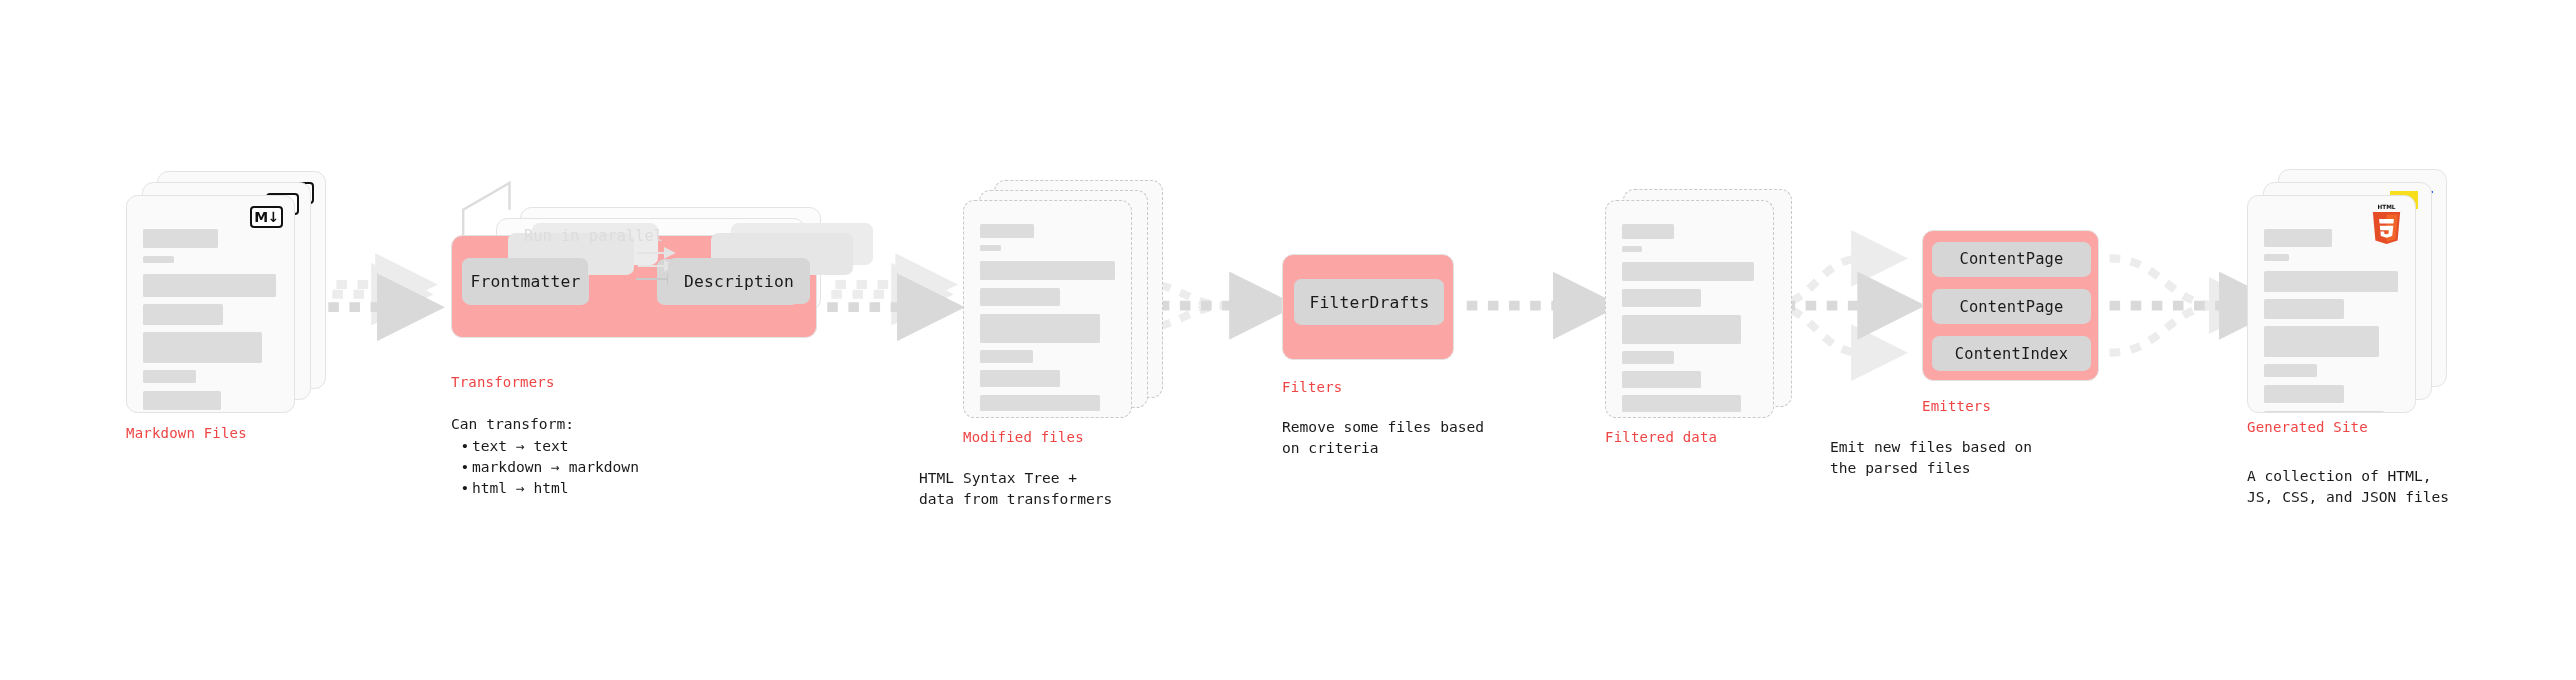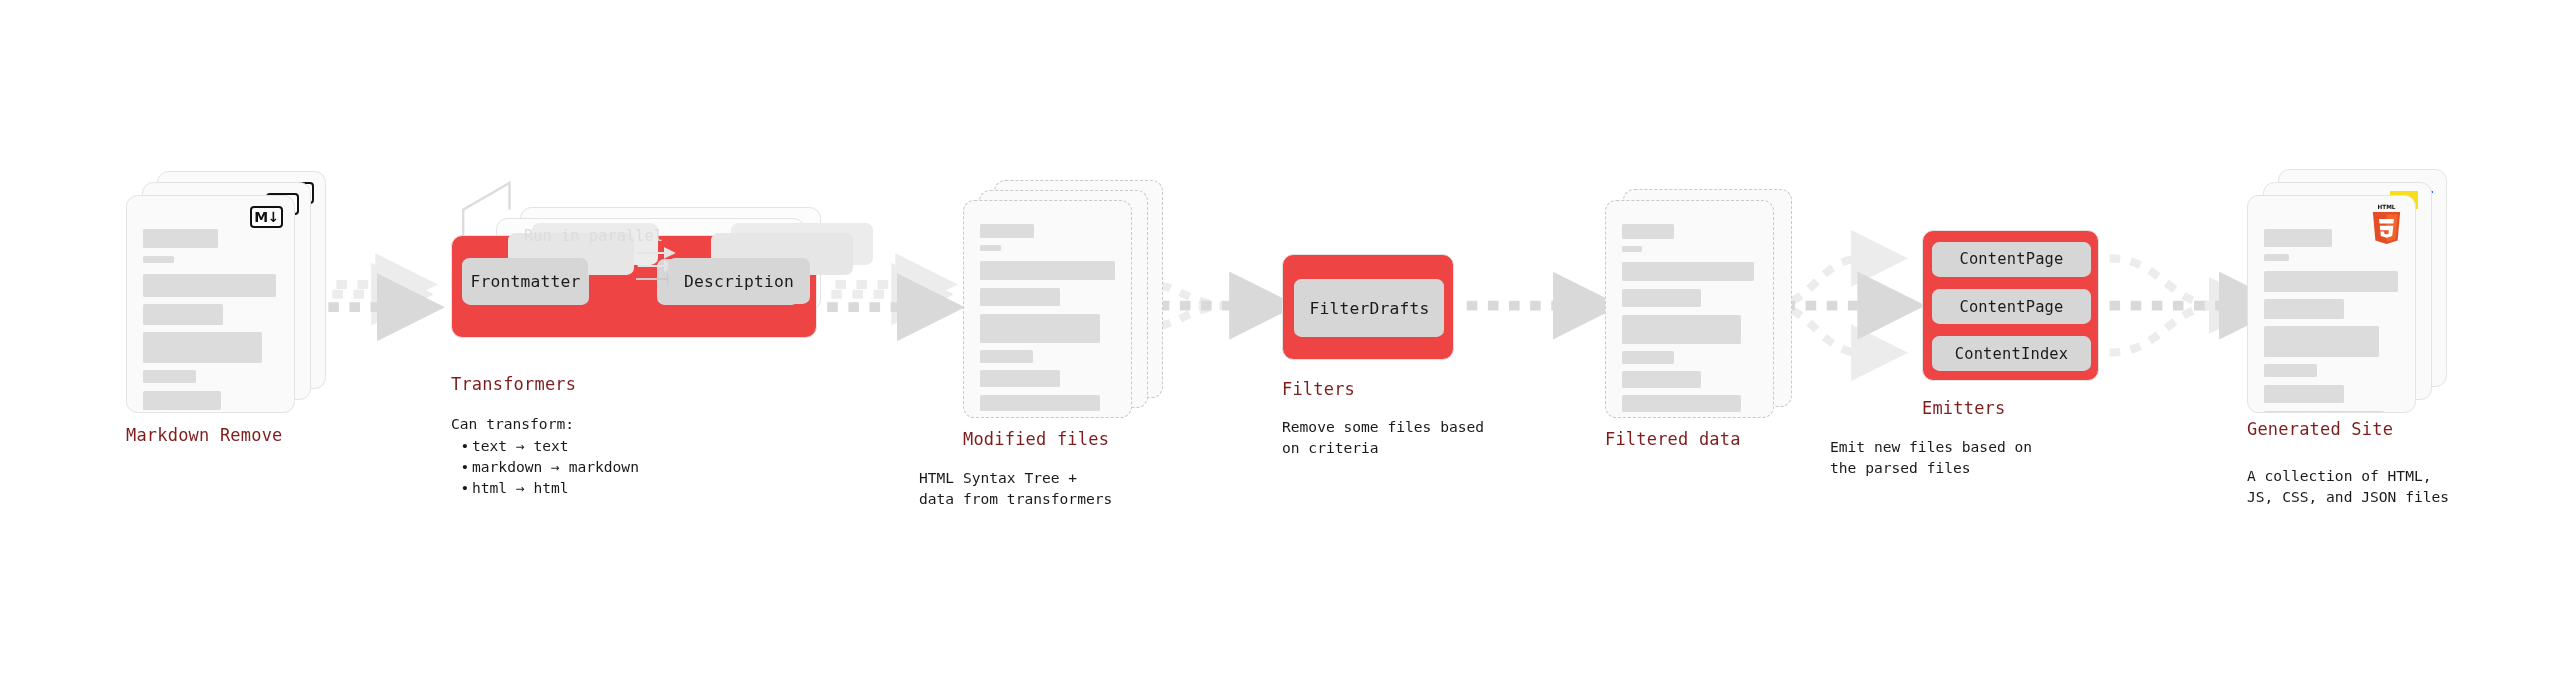--- a/index.html
+++ b/index.html
@@ -42,33 +42,33 @@
   .css-badge{position:absolute;right:13px;top:9.8px;width:26px;height:11.4px;
     display:flex;align-items:flex-end;justify-content:center;
     font-family:"DejaVu Sans","Liberation Sans",sans-serif;
     font-size:6.5px;font-weight:bold;color:#264de4;
     border-bottom:2.4px solid #2965f1;line-height:1;}
 
   
   .proc{
     position:absolute;
     border:1.6px solid #e3e3e3;border-radius:11.4px;
-    background:#ef4444;box-sizing:border-box;
+    background:#fca5a5;box-sizing:border-box;
   }
   .chip{
     background:#d6d6d6;border-radius:7.3px;
     display:flex;align-items:center;justify-content:center;
     color:#1a1a1a;font-size:16.3px;letter-spacing:0.2px;
     box-sizing:border-box;
   }
 
   
   .cap-title{
     position:absolute;
-    font-size:17px;color:#7f1d1d;white-space:nowrap;letter-spacing:0.2px;text-align:center;
+    font-size:14px;color:#ef4444;white-space:nowrap;letter-spacing:0.2px;text-align:center;
   }
   .cap-sub{
     position:absolute;
     font-size:14.6px;color:#1a1a1a;line-height:1.45;white-space:pre-line;
   }
   .cap-list{position:absolute;font-size:14.6px;color:#1a1a1a;line-height:1.45;}
   .cap-list .li{padding-left:13px;position:relative;white-space:nowrap;}
   .cap-list .li:before{content:"\2022";position:absolute;left:1.6px;}
 
   .parallel-label{
@@ -144,21 +144,21 @@
         <div class="bar" style="width:31px;height:7.3px;margin-bottom:10.6px;"></div>
         <div class="bar" style="width:133px;height:23px;"></div>
         <div class="bar" style="width:80px;height:21px;"></div>
         <div class="bar" style="width:119px;height:31px;"></div>
         <div class="bar" style="width:53px;height:13px;"></div>
         <div class="bar" style="width:78px;height:19.5px;"></div>
 
       </div>
     </div>
   </div>
-  <div class="cap-title" style="left:126px;top:425px;">Markdown Remove</div>
+  <div class="cap-title" style="left:126px;top:425px;">Markdown Files</div>
 
   <div class="stage-node" style="left:451px;top:207px;">
 
     <div class="proc" style="left:69px;top:0;width:301px;height:104px;background:#fcfcfc;"></div>
     <div class="proc" style="left:45px;top:11.4px;width:309px;height:110px;background:#fcfcfc;"></div>
     <div class="proc" style="left:0;top:28.4px;width:366px;height:103px;">
       <div class="chip" style="position:absolute;left:11.4px;top:23px;width:126px;height:46px;">Frontmatter</div>
       <div class="chip" style="position:absolute;left:205px;top:23px;width:142px;height:46px;">Description</div>
     </div>
 
@@ -208,21 +208,21 @@
         <div class="bar" style="width:120px;height:16.3px;"></div>
       </div>
     </div>
   </div>
   <div class="cap-title" style="left:963px;top:429px;">Modified files</div>
   <div class="cap-sub" style="left:919px;top:467px;">HTML Syntax Tree +
 data from transformers</div>
 
   <div class="stage-node" style="left:1282px;top:254px;">
     <div class="proc" style="left:0;top:0;width:172px;height:106px;">
-      <div class="chip" style="position:absolute;left:11.4px;top:24.4px;width:150px;height:58px;">FilterDrafts</div>
+      <div class="chip" style="position:absolute;left:11.4px;top:24.4px;width:150px;height:46px;">FilterDrafts</div>
     </div>
   </div>
   <div class="cap-title" style="left:1282px;top:379px;">Filters</div>
   <div class="cap-sub" style="left:1282px;top:416px;">Remove some files based
 on criteria</div>
 
   <div class="stage-node" style="left:1605px;top:189px;">
     <div class="card dashed" style="left:18px;top:0;"></div>
     <div class="card dashed" style="left:0;top:11.4px;">
       <div class="lines" style="top:23px;">

